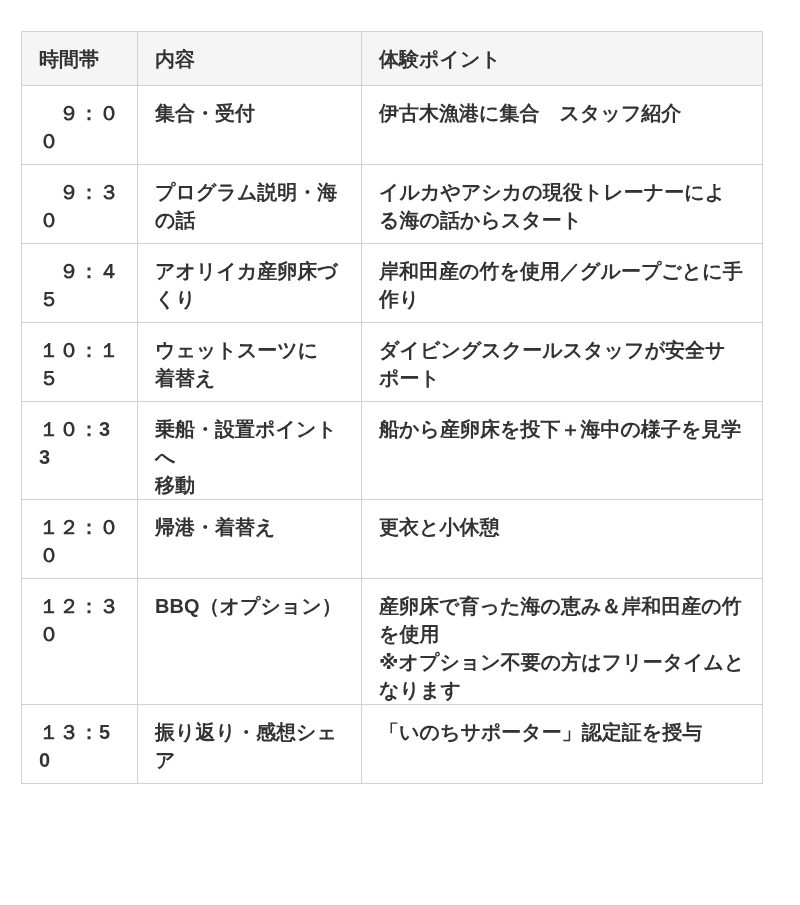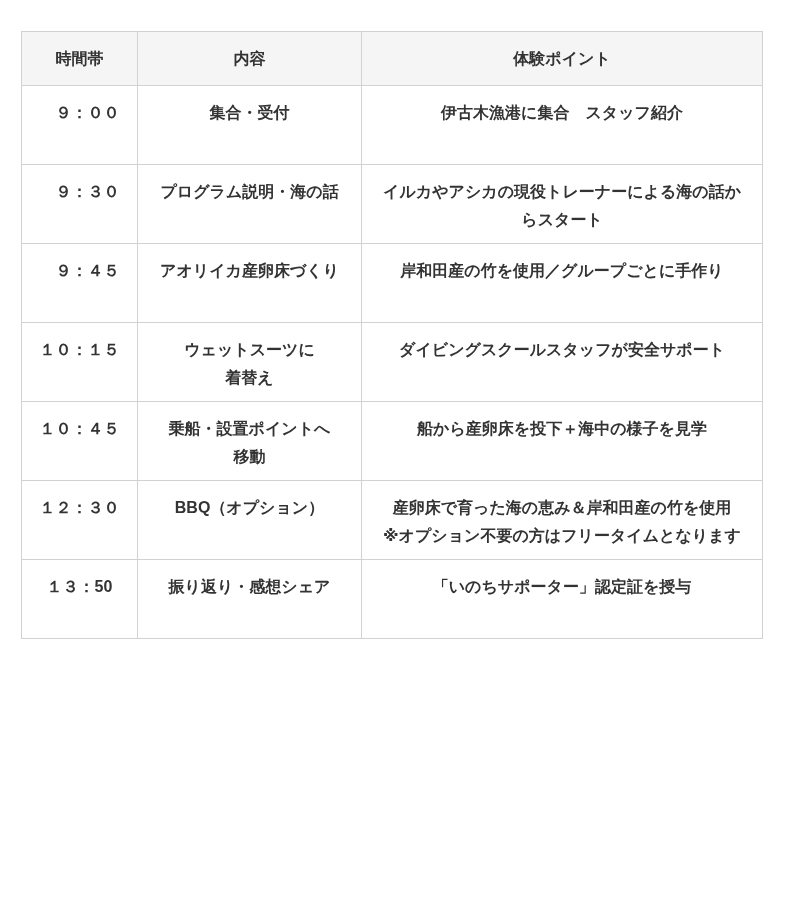--- a/index.html
+++ b/index.html
@@ -25,22 +25,22 @@
     border-collapse: collapse;
     table-layout: fixed;
   }
   table.schedule col.c-time    { width: 116px; }
   table.schedule col.c-content { width: 224px; }
   table.schedule col.c-point   { width: 401px; }
 
   table.schedule th,
   table.schedule td {
     border: 1px solid #d2d2d2;
-    font-size: 16px;
-    text-align: center;
+    font-size: 20px;
+    text-align: left;
     box-sizing: border-box;
   }
   table.schedule thead th {
     background: #f5f5f5;
     height: 54px;
     vertical-align: middle;
     padding: 0 17px;
     font-weight: 700;
     line-height: 24px;
     color: #333333;
@@ -90,24 +90,29 @@
         <td>アオリイカ産卵床づくり</td>
         <td>岸和田産の竹を使用／グループごとに手作り</td>
       </tr>
       <tr>
         <td class="time">１０：１５</td>
         <td>ウェットスーツに
 着替え</td>
         <td>ダイビングスクールスタッフが安全サポート</td>
       </tr>
       <tr>
-        <td class="time">１０：４５</td>
+        <td class="time">１０：33</td>
         <td>乗船・設置ポイントへ
 移動</td>
         <td>船から産卵床を投下＋海中の様子を見学</td>
+      </tr>
+      <tr>
+        <td class="time">１２：００</td>
+        <td>帰港・着替え</td>
+        <td>更衣と小休憩</td>
       </tr>
       <tr>
         <td class="time">１２：３０</td>
         <td>BBQ（オプション）</td>
         <td>産卵床で育った海の恵み＆岸和田産の竹を使用
 ※オプション不要の方はフリータイムとなります</td>
       </tr>
       <tr>
         <td class="time">１３：50</td>
         <td>振り返り・感想シェア</td>

